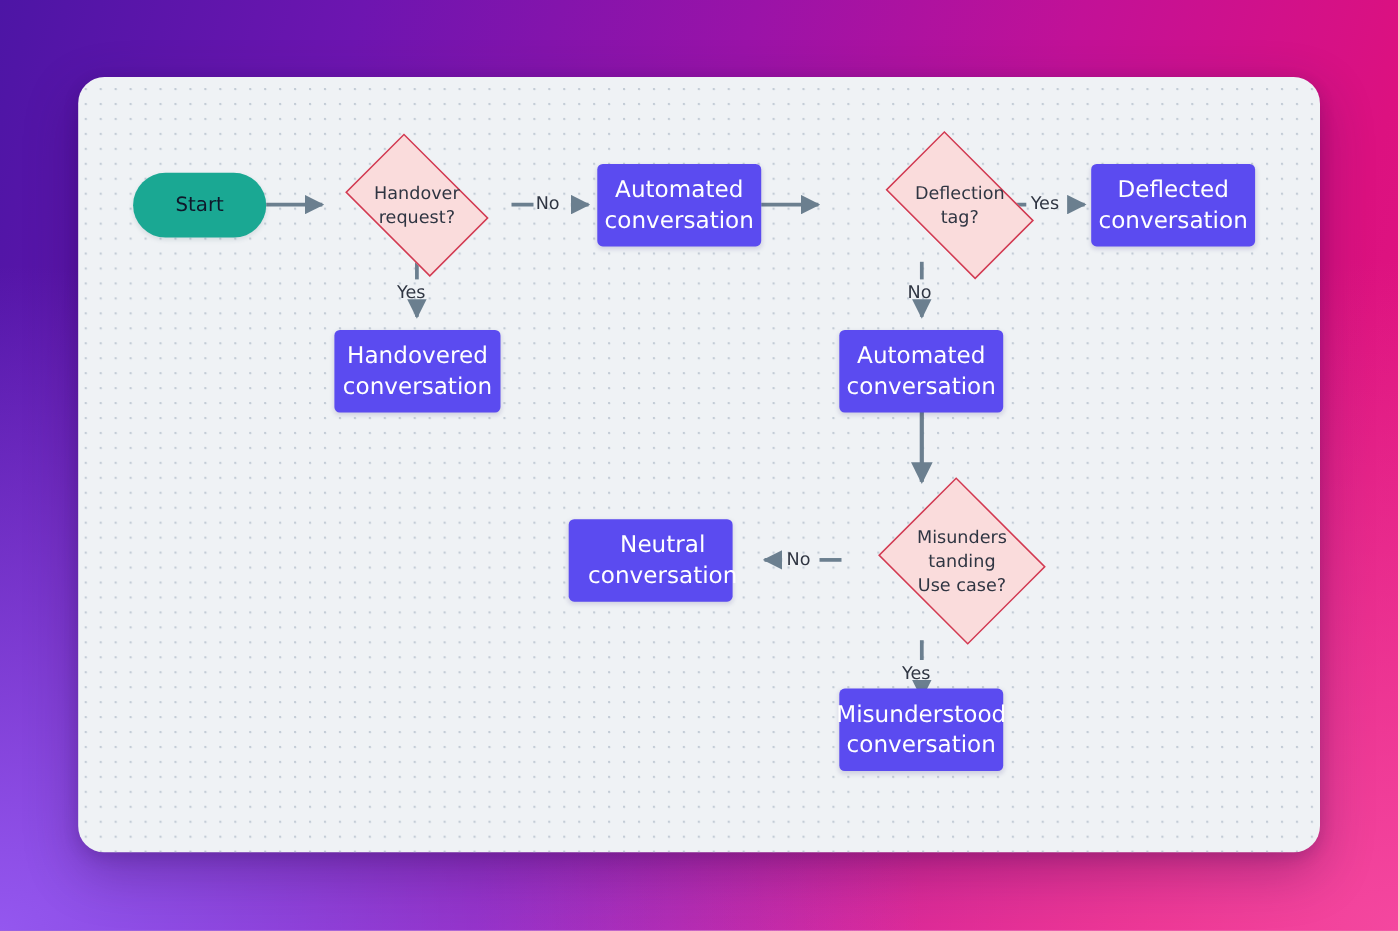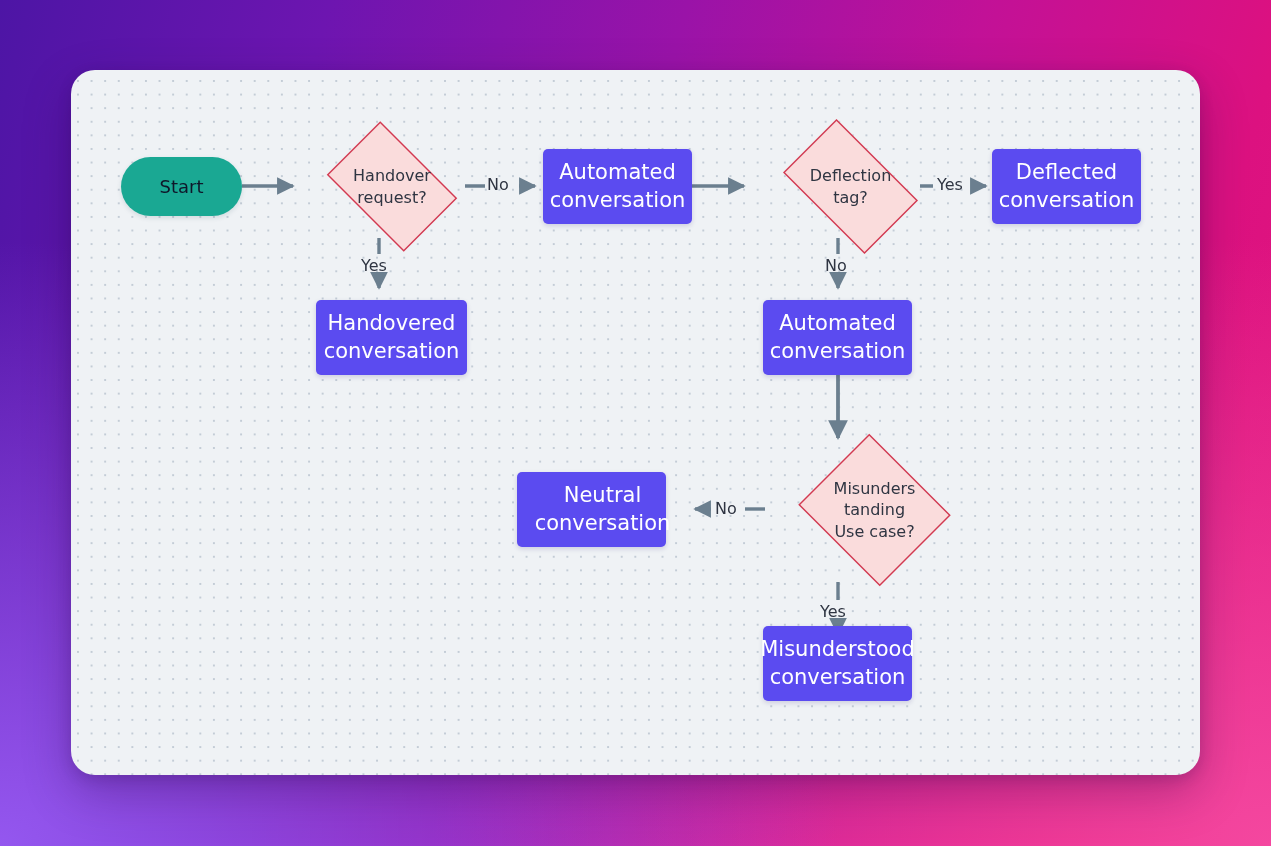--- a/index.html
+++ b/index.html
@@ -121,39 +121,39 @@
     <line x1="640" y1="439" x2="624" y2="439" stroke="#6b7f8f" stroke-width="3.4" marker-end="url(#arrow-r)"></line>
 
     <line x1="767" y1="512" x2="767" y2="530" stroke="#6b7f8f" stroke-width="3.4"></line>
     <line x1="767" y1="551" x2="767" y2="564" stroke="#6b7f8f" stroke-width="3.4" marker-end="url(#arrow-r)"></line>
   </svg>
 
   <div class="node node-start" style="left:50px; top:87px; width:121px; height:59px;">
     <span>Start</span>
   </div>
 
-  <div class="node node-decision" style="left:244px; top:63px; width:154px; height:107px;">
+  <div class="node node-decision" style="left:231px; top:63px; width:154px; height:107px;">
     <div class="diamond-shape"></div>
     <div class="diamond-label">
       <div>Handover</div>
       <div>request?</div>
     </div>
   </div>
 
-  <div class="node node-process" style="left:233px; top:230px; width:151px; height:75px; flex-direction:column;margin-left:12px;">
+  <div class="node node-process" style="left:233px; top:230px; width:151px; height:75px; flex-direction:column;">
     <div>Handovered</div>
     <div>conversation</div>
   </div>
 
   <div class="node node-process" style="left:472px; top:79px; width:149px; height:75px; flex-direction:column;">
     <div>Automated</div>
     <div>conversation</div>
   </div>
 
-  <div class="node node-decision" style="left:698px; top:63px; width:163px; height:107px;">
+  <div class="node node-decision" style="left:720px; top:63px; width:163px; height:107px;">
     <div class="diamond-shape"></div>
     <div class="diamond-label">
       <div>Deflection</div>
       <div>tag?</div>
     </div>
   </div>
 
   <div class="node node-process" style="left:921px; top:79px; width:149px; height:75px; flex-direction:column;">
     <div>Deflected</div>
     <div>conversation</div>

